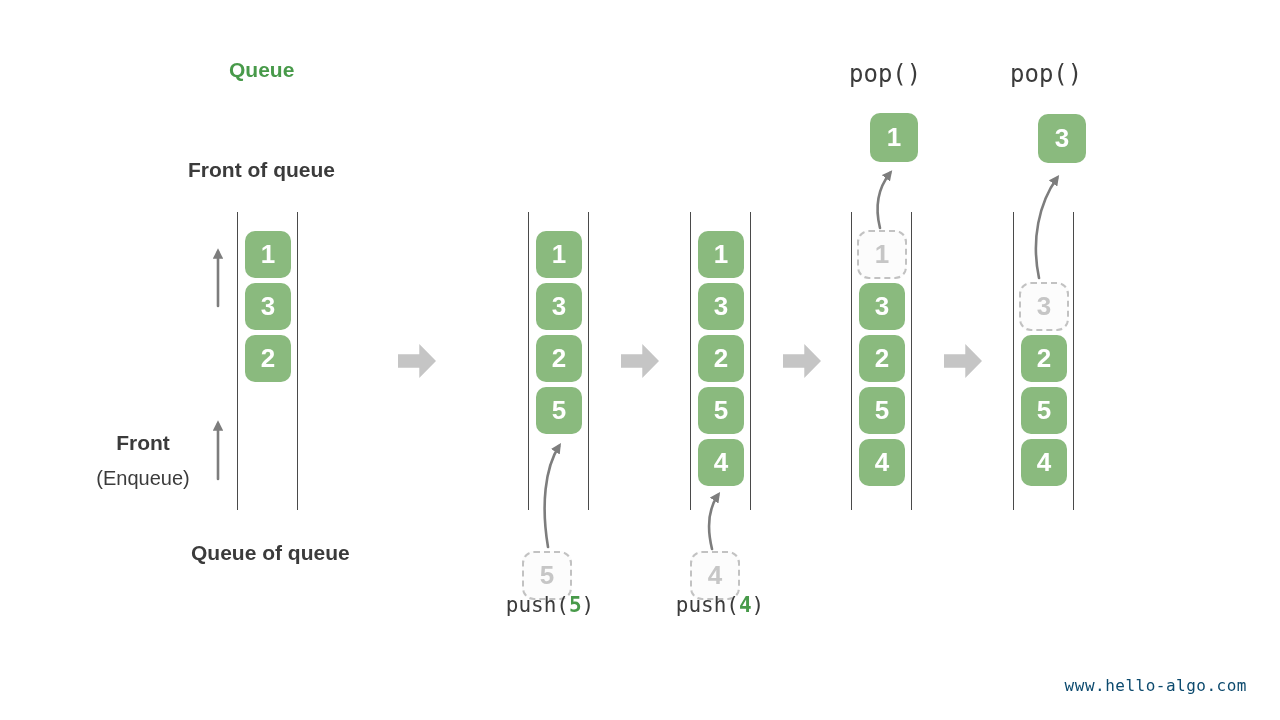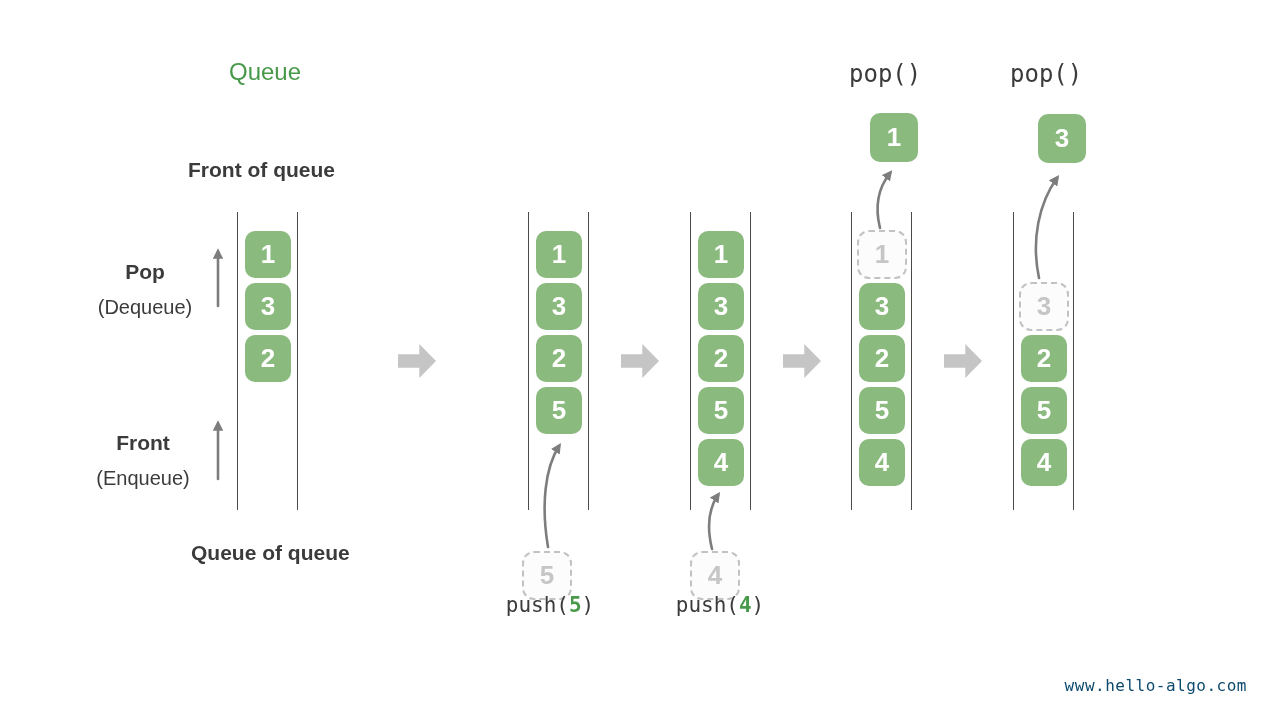--- a/index.html
+++ b/index.html
@@ -2,21 +2,21 @@
 <html><head>
 <meta charset="utf-8">
 <style>
   html,body{margin:0;padding:0;background:#ffffff;}
   .canvas{
     position:relative;width:1280px;height:720px;background:#ffffff;overflow:hidden;
     font-family:"Liberation Sans", sans-serif;color:#3b3b3b;
   }
   .abs{position:absolute;}
   
-  .title{left:229px;top:58px;font-size:24px;font-weight:normal;color:#489a4a;}
+  .title{left:229px;top:58px;font-size:21px;font-weight:bold;color:#489a4a;}
   .front-label{left:188px;top:158px;font-size:21px;font-weight:bold;color:#3b3b3b;}
   .rear-label{left:191px;top:541px;font-size:21px;font-weight:bold;color:#3b3b3b;}
   .op-block{width:130px;text-align:center;}
   .op-pop{left:80px;top:260px;}
   .op-push{left:78px;top:431px;}
   .op-bold{font-size:21px;font-weight:bold;line-height:24px;}
   .op-reg{font-size:20px;font-weight:normal;line-height:24px;margin-top:11px;}
   
   .qcol{
     position:absolute;top:212px;width:61px;height:298px;box-sizing:border-box;
@@ -77,24 +77,20 @@
       <path d="M712,549 C706,524 709,508 718,495" marker-end="url(#ah)"></path>
       <path d="M880,228 C874,204 879,187 890,173" marker-end="url(#ah)"></path>
       <path d="M1039,278 C1031,240 1039,203 1057,178" marker-end="url(#ah)"></path>
     </g>
   </svg>
 
   <div class="abs title">Queue</div>
   <div class="abs front-label">Front of queue</div>
   <div class="abs rear-label">Queue of queue</div>
 
-  <div class="abs op-block op-pop">
-    <div class="op-bold">Pop</div>
-    <div class="op-reg">(Dequeue)</div>
-  </div>
   <div class="abs op-block op-push">
     <div class="op-bold">Front</div>
     <div class="op-reg">(Enqueue)</div>
   </div>
 
   <div class="qcol" style="left:237px">
     <div class="cell s0">1</div>
     <div class="cell s1">3</div>
     <div class="cell s2">2</div>
   </div>

